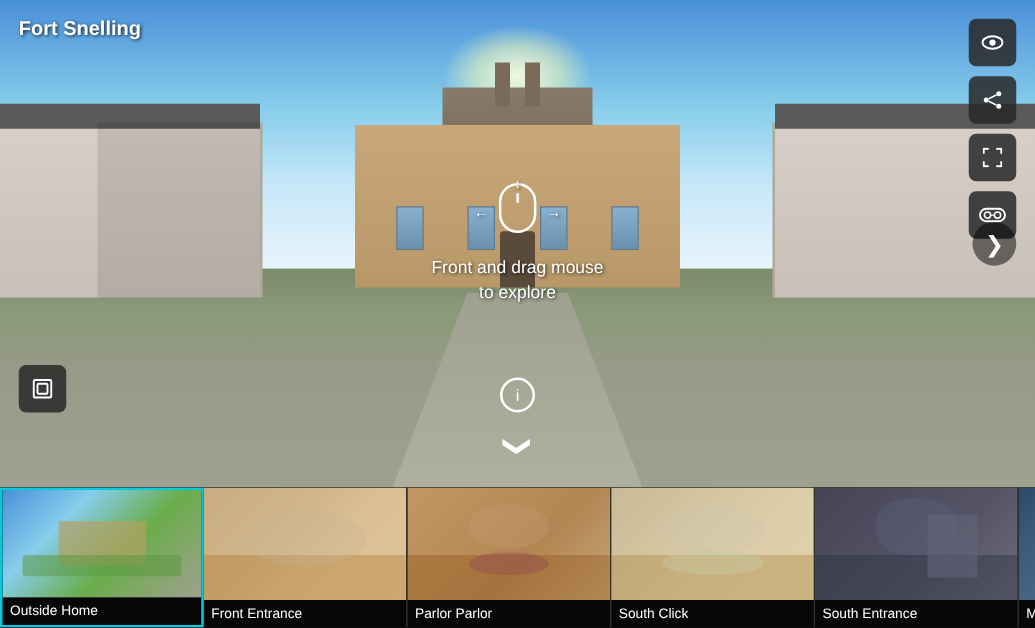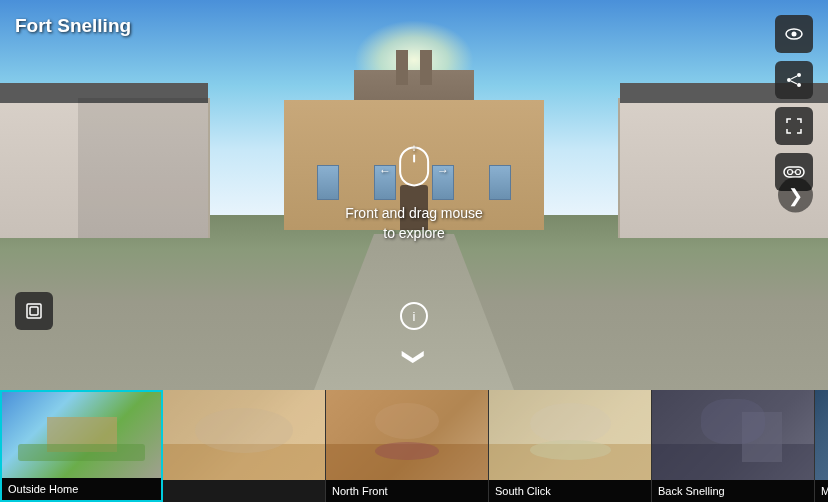--- a/index.html
+++ b/index.html
@@ -183,21 +183,21 @@
       background: linear-gradient(180deg, #a0a090 0%, #b0b0a0 100%);
       clip-path: polygon(30% 0%, 70% 0%, 100% 100%, 0% 100%);
     }
 
     
     .location-title {
       position: absolute;
       top: 15px;
       left: 15px;
       color: white;
-      font-size: 19px;
+      font-size: 16px;
       font-weight: bold;
       text-shadow: 1px 1px 3px rgba(0,0,0,0.8);
       z-index: 10;
     }
 
     
     .center-overlay {
       position: absolute;
       top: 50%;
       left: 50%;
@@ -560,52 +560,53 @@
     </div>
     <div class="thumb-label">Outside Home</div>
   </div>
 
   <div class="thumb-item">
     <div class="thumb-bg thumb-front">
       <div class="thumb-interior-wall"></div>
       <div class="thumb-interior-floor"></div>
       <div style="position:absolute;top:20%;left:20%;width:60%;height:50%;background:rgba(200,180,150,0.3);border-radius:50%;"></div>
     </div>
+    <div class="thumb-label">Front Entrance</div>
   </div>
 
   <div class="thumb-item">
     <div class="thumb-bg thumb-north">
       <div class="thumb-interior-wall" style="background:rgba(180,140,100,0.5);"></div>
       <div class="thumb-interior-floor" style="background:rgba(160,110,60,0.7);"></div>
       <div style="position:absolute;top:15%;left:30%;width:40%;height:40%;background:rgba(200,160,120,0.3);border-radius:50%;"></div>
 
       <div style="position:absolute;bottom:22%;left:30%;width:40%;height:20%;background:rgba(150,80,80,0.5);border-radius:50%;"></div>
     </div>
-    <div class="thumb-label">North Front</div>
+    <div class="thumb-label">Parlor Parlor</div>
   </div>
 
   <div class="thumb-item">
     <div class="thumb-bg thumb-south">
       <div class="thumb-interior-wall" style="background:rgba(200,190,170,0.4);"></div>
       <div class="thumb-interior-floor" style="background:rgba(180,150,100,0.6);"></div>
       <div style="position:absolute;top:15%;left:25%;width:50%;height:45%;background:rgba(210,200,180,0.3);border-radius:50%;"></div>
 
       <div style="position:absolute;bottom:22%;left:25%;width:50%;height:22%;background:rgba(200,200,160,0.5);border-radius:50%;"></div>
     </div>
     <div class="thumb-label">South Click</div>
   </div>
 
   <div class="thumb-item">
     <div class="thumb-bg thumb-back">
       <div class="thumb-interior-wall" style="background:rgba(80,80,100,0.5);"></div>
       <div class="thumb-interior-floor" style="background:rgba(60,60,80,0.7);"></div>
       <div class="thumb-stairs"></div>
       <div style="position:absolute;top:10%;left:30%;width:40%;height:50%;background:rgba(100,100,130,0.3);border-radius:40%;"></div>
     </div>
-    <div class="thumb-label">Back Snelling</div>
+    <div class="thumb-label">South Entrance</div>
   </div>
 
   <div class="thumb-item" style="flex:0 0 30px;">
     <div class="thumb-bg thumb-more"></div>
     <div class="thumb-label">M</div>
   </div>
 
 </div>
 
 </body></html>

